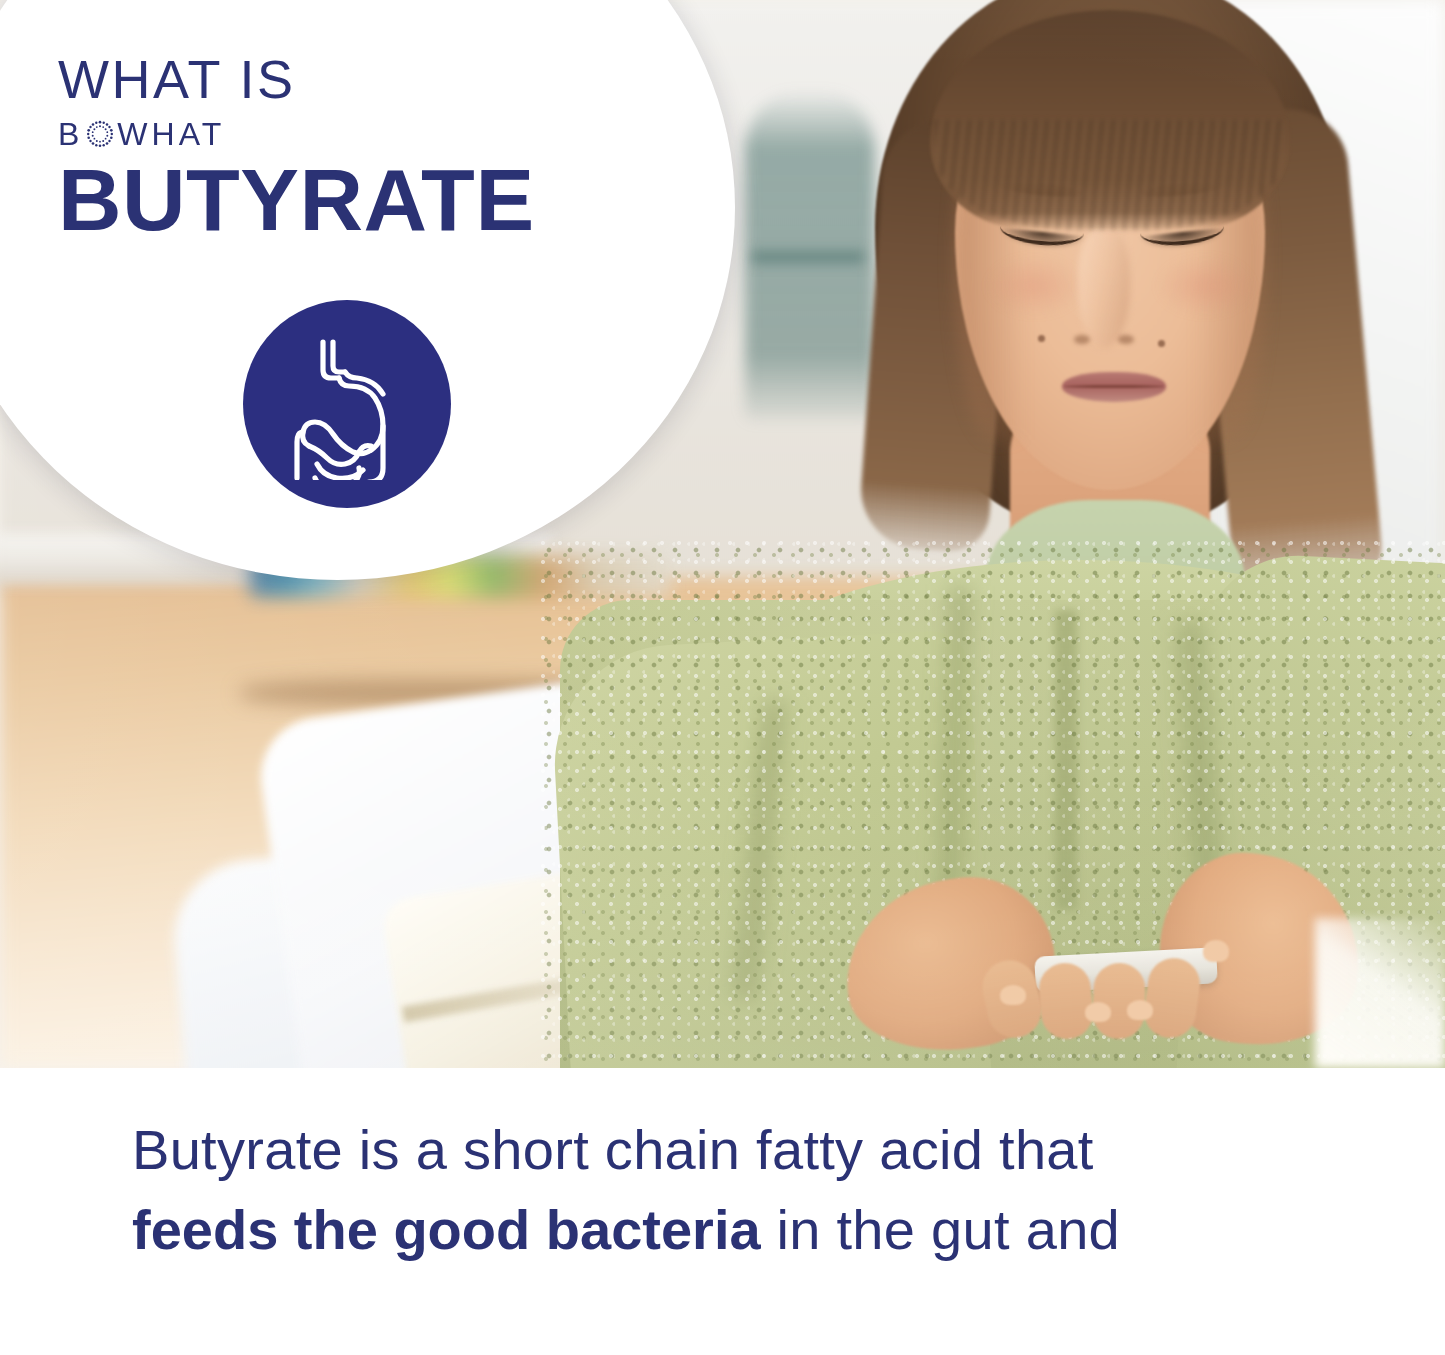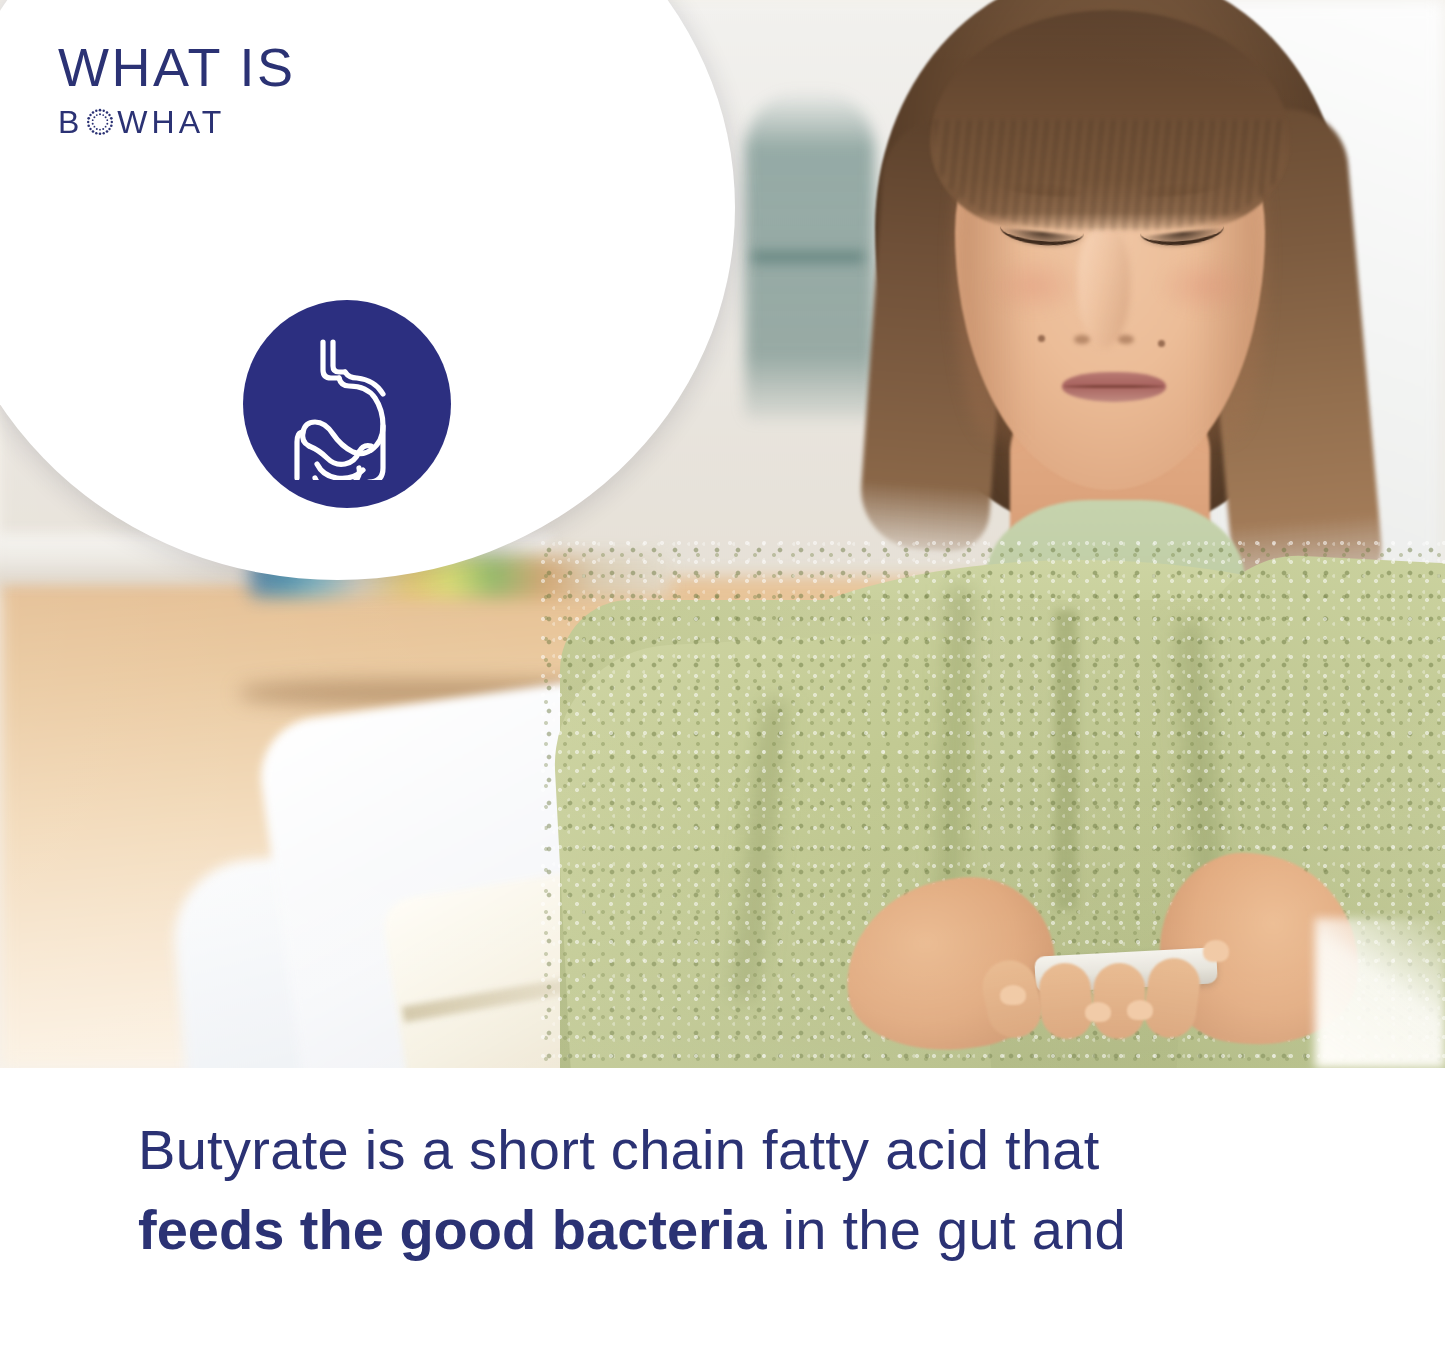--- a/index.html
+++ b/index.html
@@ -485,21 +485,21 @@
     width: 795px;
     height: 745px;
     background: #ffffff;
     border-radius: 50%;
     box-shadow: 0 4px 26px rgba(40,40,60,.16);
   }
 
   .headline-block {
     position: absolute;
     left: 58px;
-    top: 40px;
+    top: 52px;
     width: 640px;
   }
   .what-is {
     font-family: "Liberation Sans", sans-serif;
     font-size: 54px;
     font-weight: 300;
     letter-spacing: 2.5px;
     color: #2b3274;
     line-height: 1;
     margin: 0;
@@ -553,21 +553,21 @@
   .caption {
     position: absolute;
     left: 0;
     top: 1068px;
     width: 1445px;
     height: 287px;
     background: #ffffff;
   }
   .caption-inner {
     position: absolute;
-    left: 138px;
+    left: 132px;
     top: 42px;
     width: 1180px;
   }
   .cap-line {
     font-family: "Liberation Sans", sans-serif;
     color: #2b3274;
     font-size: 56px;
     font-weight: 300;
     line-height: 1.42;
     letter-spacing: .3px;
@@ -700,20 +700,21 @@
             <circle cx="7.7" cy="16.8" r="1"></circle>
             <circle cx="7.7" cy="13.2" r=".9"></circle>
             <circle cx="9.4" cy="10.3" r="1"></circle>
             <circle cx="11.8" cy="8.1" r=".9"></circle>
           </g>
         </svg>
       </span>
       <span class="bb-post">WHAT</span>
     </div>
 
+    <div class="butyrate">BUTYRATE</div>
   </div>
 
   <div class="gut-badge">
     <span>
       <svg width="152" height="152" viewBox="0 0 152 152" fill="none" stroke="#ffffff" stroke-width="5.2" stroke-linecap="round" stroke-linejoin="round">
 
         <path d="M52 14 L52 42 Q52 50 60 50 L68 50"></path>
         <path d="M62 14 L62 38 Q62 44 68 44 L74 44"></path>
 
         <path d="M68 50 Q70 58 78 58 Q96 58 104 70 Q112 82 112 98 Q112 114 100 122"></path>

